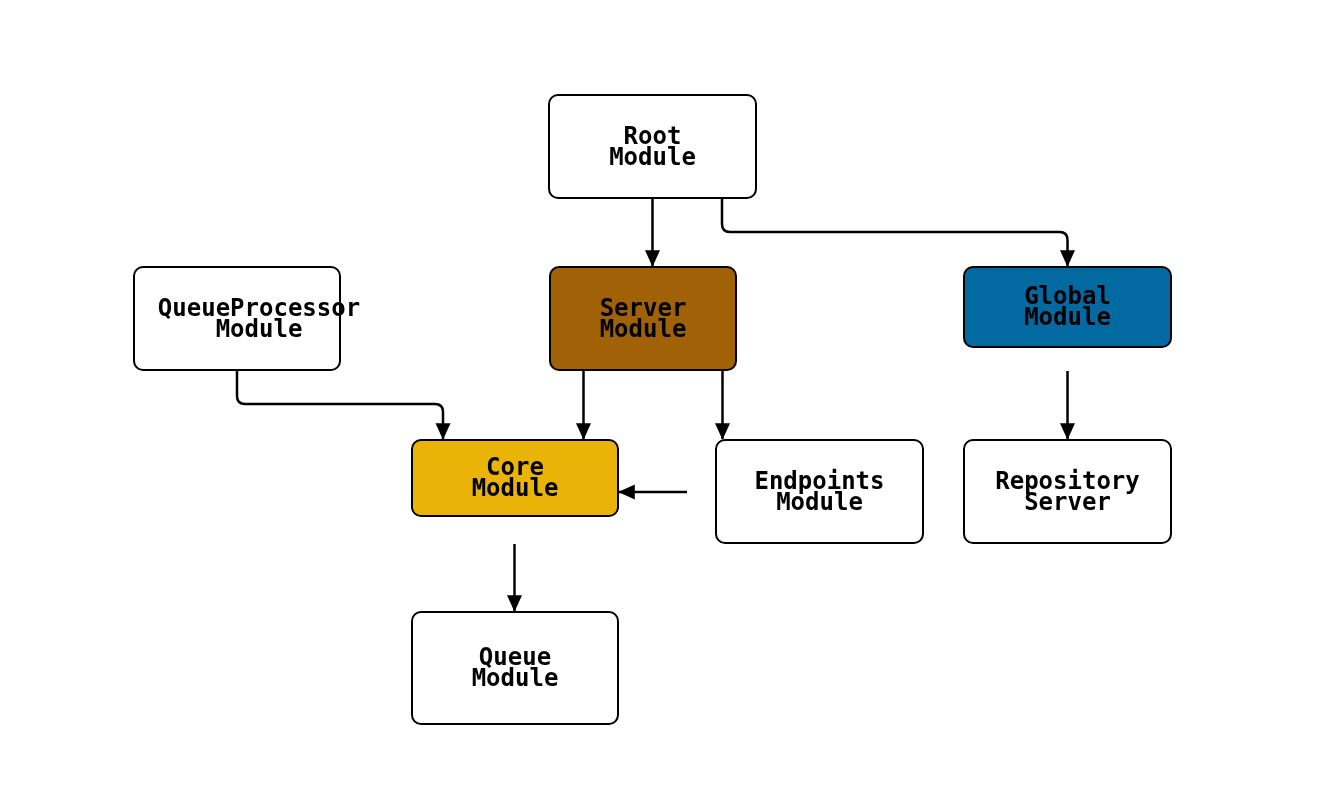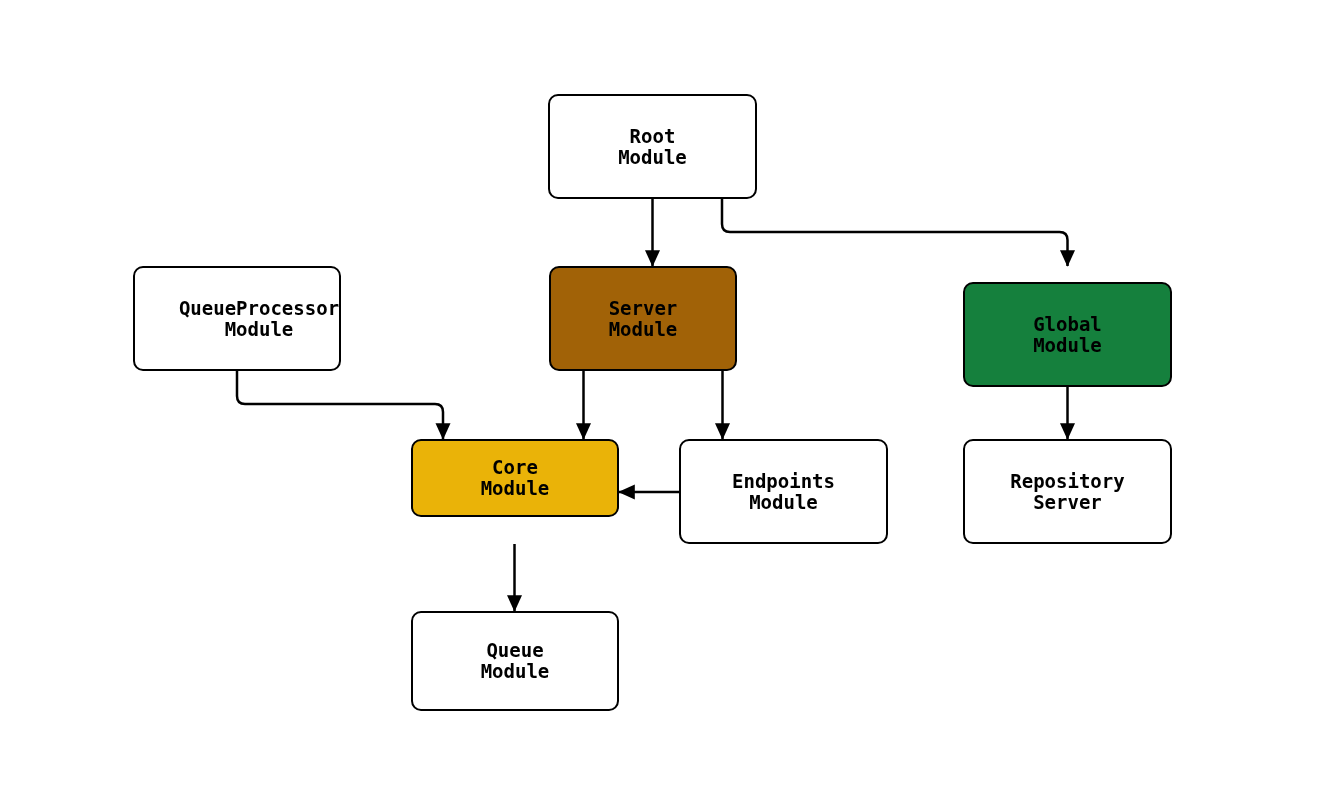--- a/index.html
+++ b/index.html
@@ -27,21 +27,21 @@
     position: absolute;
     background: #ffffff;
     border: 2.6px solid #000000;
     border-radius: 10px;
     display: flex;
     align-items: center;
     justify-content: center;
     text-align: center;
     color: #000000;
     font-weight: bold;
-    font-size: 19px;
+    font-size: 24px;
     line-height: 21px;
   }
   .node-label { white-space: pre-line; }
 </style>
 </head>
 <body>
 
 <div class="canvas" style="background: rgb(255, 255, 255);">
   <svg id="edge-layer" viewBox="0 0 1337 809" xmlns="http://www.w3.org/2000/svg" style="color: rgb(0, 0, 0);">
     <defs>
@@ -66,34 +66,34 @@
 Module</span>
       </div>
       <div class="node" style="left: 133px; top: 266px; width: 208px; height: 105px; background: rgb(255, 255, 255); border-color: rgb(0, 0, 0); color: rgb(0, 0, 0); padding-left: 44px;">
         <span class="node-label">QueueProcessor
 Module</span>
       </div>
       <div class="node" style="left: 549px; top: 266px; width: 188px; height: 105px; background: #a16207; border-color: rgb(0, 0, 0); color: rgb(0, 0, 0);">
         <span class="node-label">Server
 Module</span>
       </div>
-      <div class="node" style="left: 963px; top: 266px; width: 209px; height: 105px; background: #15803d; border-color: rgb(0, 0, 0); color: rgb(0, 0, 0); margin-top: 16px;">
+      <div class="node" style="left: 963px; top: 266px; width: 209px; height: 82px; background: #0369a1; border-color: rgb(0, 0, 0); color: rgb(0, 0, 0);">
         <span class="node-label">Global
 Module</span>
       </div>
       <div class="node" style="left: 411px; top: 439px; width: 208px; height: 78px; background: #eab308; border-color: rgb(0, 0, 0); color: rgb(0, 0, 0);">
         <span class="node-label">Core
 Module</span>
       </div>
-      <div class="node" style="left: 679px; top: 439px; width: 209px; height: 105px; background: rgb(255, 255, 255); border-color: rgb(0, 0, 0); color: rgb(0, 0, 0);">
+      <div class="node" style="left: 715px; top: 439px; width: 209px; height: 105px; background: rgb(255, 255, 255); border-color: rgb(0, 0, 0); color: rgb(0, 0, 0);">
         <span class="node-label">Endpoints
 Module</span>
       </div>
       <div class="node" style="left: 963px; top: 439px; width: 209px; height: 105px; background: rgb(255, 255, 255); border-color: rgb(0, 0, 0); color: rgb(0, 0, 0);">
         <span class="node-label">Repository
 Server</span>
       </div>
-      <div class="node" style="left: 411px; top: 611px; width: 208px; height: 100px; background: rgb(255, 255, 255); border-color: rgb(0, 0, 0); color: rgb(0, 0, 0);">
+      <div class="node" style="left: 411px; top: 611px; width: 208px; height: 114px; background: rgb(255, 255, 255); border-color: rgb(0, 0, 0); color: rgb(0, 0, 0);">
         <span class="node-label">Queue
 Module</span>
       </div>
     </div>
 </div>
 
 </body></html>

